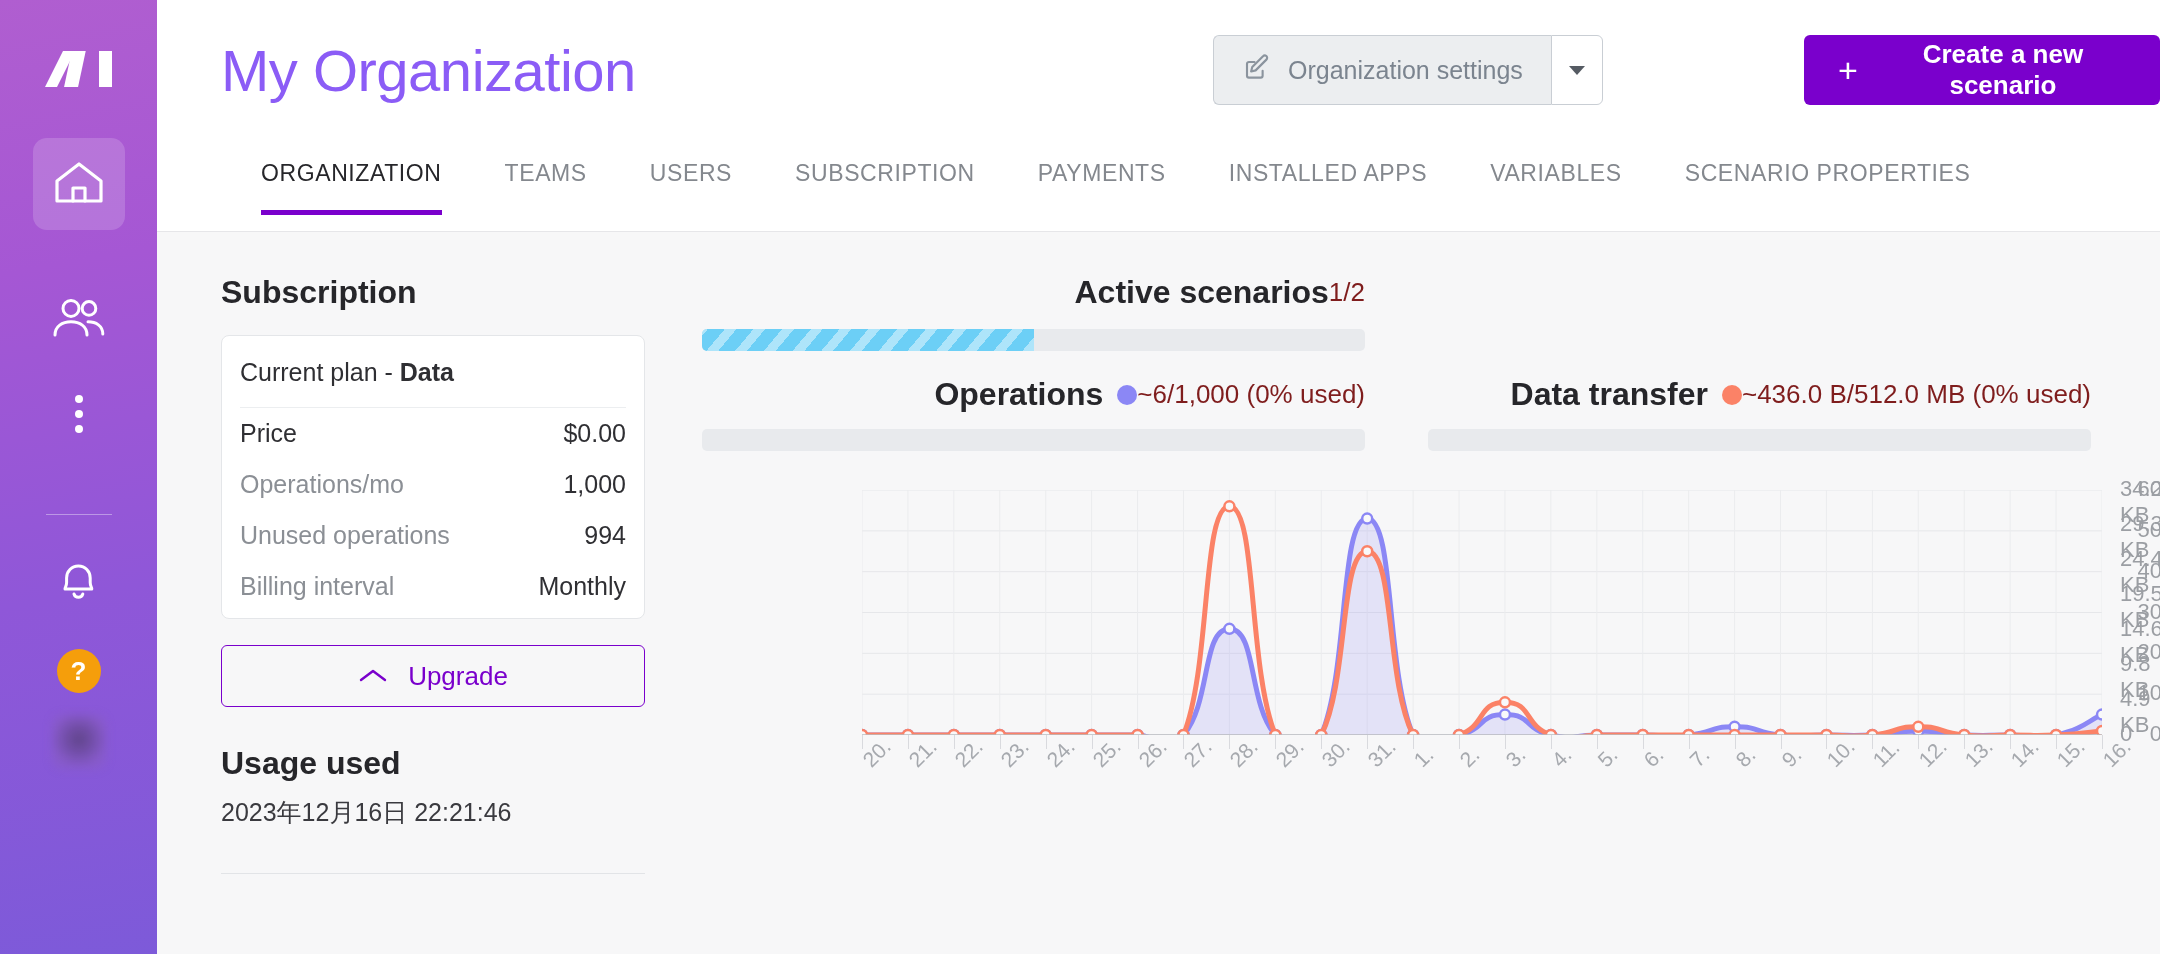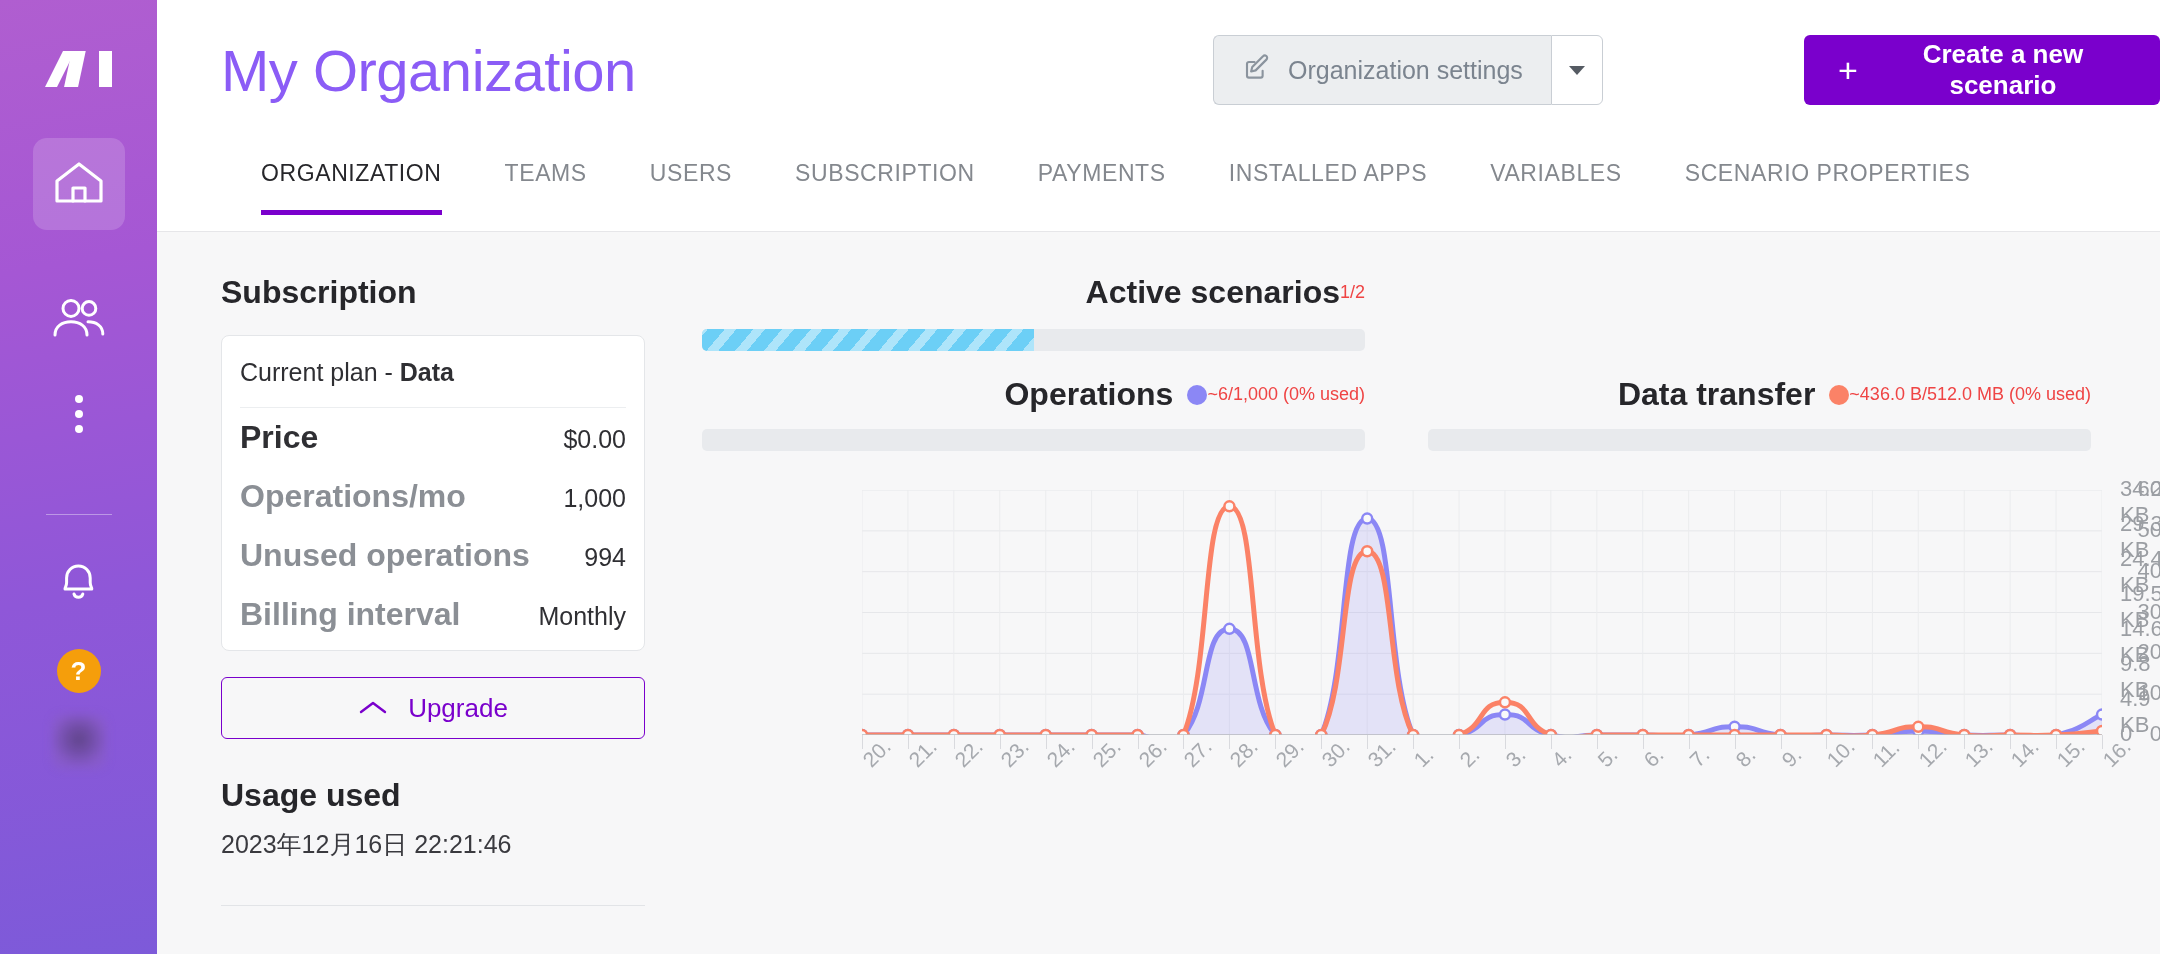--- a/index.html
+++ b/index.html
@@ -107,42 +107,42 @@
   
   .left-col { position: absolute; left: 64px; top: 0; width: 424px; }
   .sec-head { font-size: 32px; font-weight: bold; color: #26262a; margin-top: 42px; }
   .sub-card {
     margin-top: 24px; background: #fff; border: 1px solid #e4e6e9;
     border-radius: 8px; padding: 0 18px;
   }
   .plan-row { font-size: 25px; color: #2f2f33; padding: 22px 0 20px 0; border-bottom: 1px solid #eceef0; }
   .plan-row b { font-weight: bold; }
   .kv { display: flex; justify-content: space-between; align-items: baseline; padding: 11px 0; }
-  .kv .k { font-size: 32px; color: #8b8f95; font-weight: bold; }
+  .kv .k { font-size: 25px; color: #8b8f95; }
   .kv .k.dark { color: #2f2f33; }
   .kv .v { font-size: 25px; color: #2f2f33; }
   .kv:last-child { padding-bottom: 17px; }
   .upgrade-btn {
     margin-top: 26px; width: 100%; height: 62px;
     border: 1px solid #7a00cc; border-radius: 6px; background: transparent;
     color: #7a00cc; font-size: 26px; display: flex; align-items: center;
     justify-content: center; gap: 20px; cursor: pointer;
     font-family: "Liberation Sans", sans-serif;
   }
   .chev-up { display:block; }
   .usage-head { font-size: 32px; font-weight: bold; color: #26262a; margin-top: 38px; }
   .usage-date { font-size: 25px; color: #3a3a3f; margin-top: 14px; }
   .hr-bottom { margin-top: 44px; height: 1px; background: #e2e4e7; }
 
   
   .right-col { position: absolute; left: 545px; top: 0; right: 0; }
 
   .meter-label-row { display: flex; justify-content: flex-end; align-items: center; }
   .meter-title { font-size: 32px; font-weight: bold; color: #26262a; display:flex; align-items:center; gap:14px; }
-  .meter-val { font-size: 18px; color: #ef4444; }
+  .meter-val { font-size: 26px; color: #7f1d1d; }
   .legend-dot { width: 20px; height: 20px; border-radius: 50%; display:inline-block; }
 
   .track { height: 22px; border-radius: 5px; background: #e8eaed; overflow: hidden; position: relative; }
   .track .fill-striped {
     height: 100%; width: 50%;
     background-color: #6ccff6;
     background-image: repeating-linear-gradient(
       -50deg,
       rgba(255,255,255,0.45) 0px, rgba(255,255,255,0.45) 9px,
       rgba(255,255,255,0) 9px, rgba(255,255,255,0) 22px);

